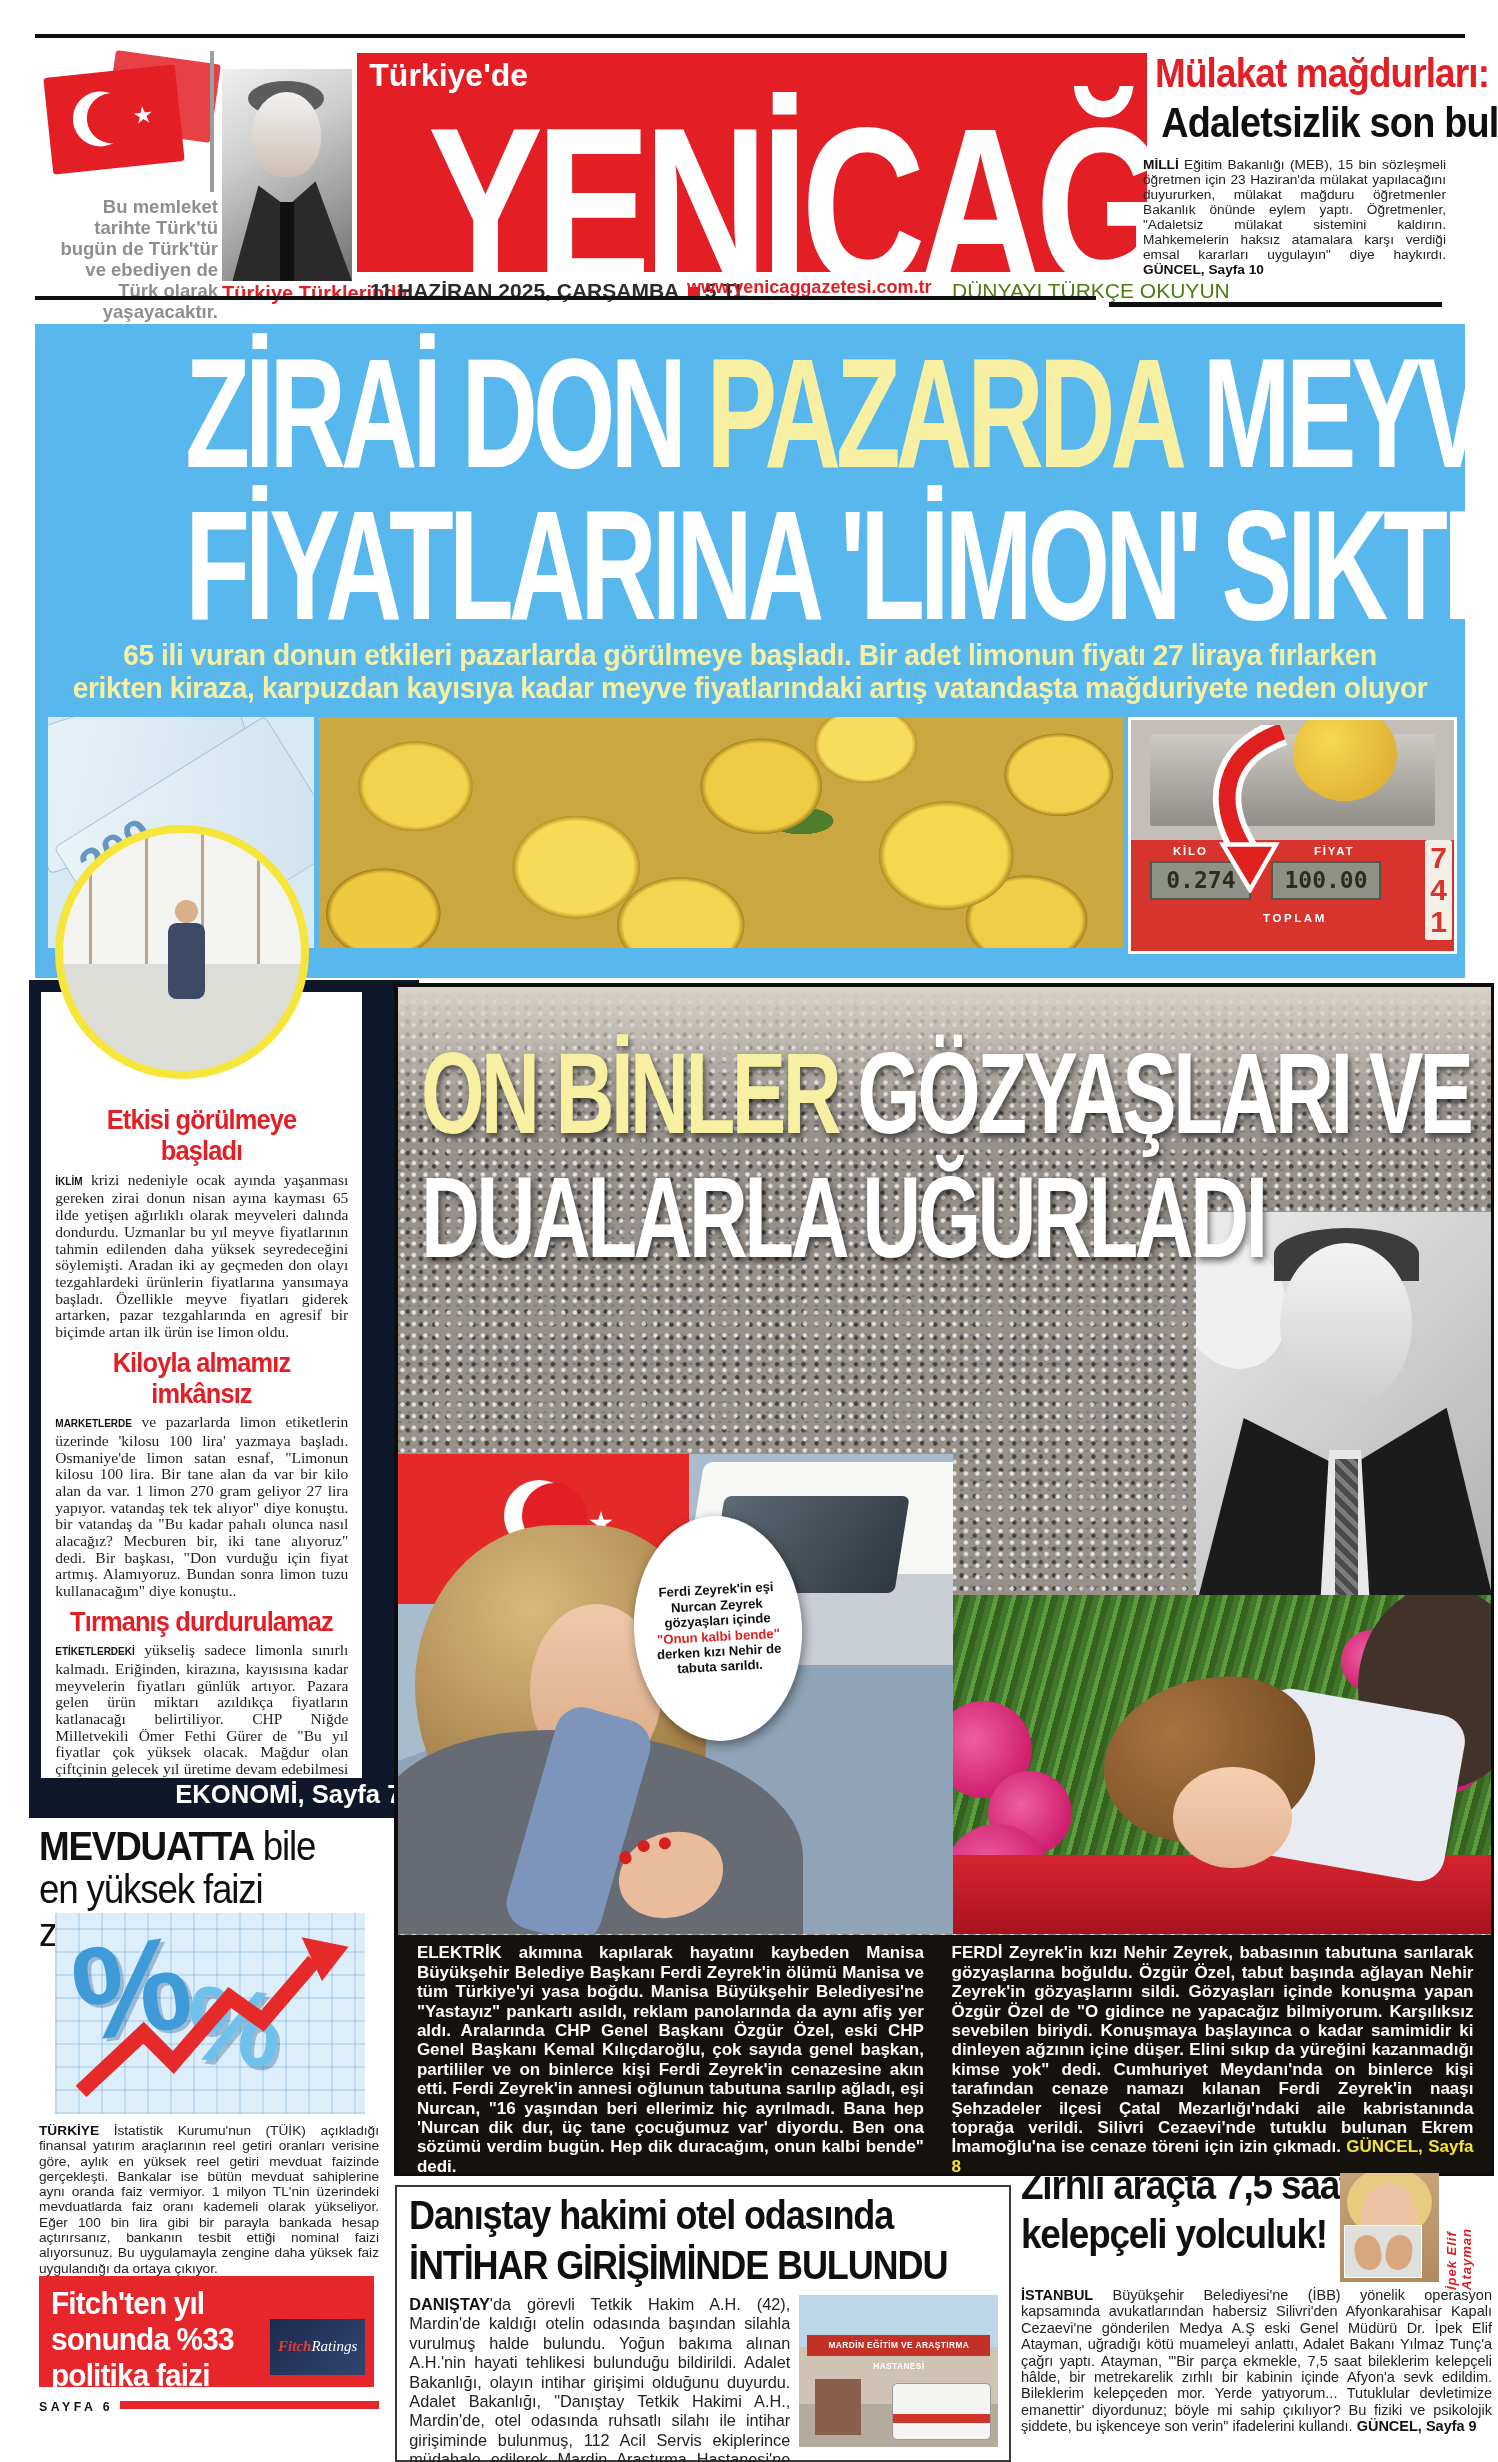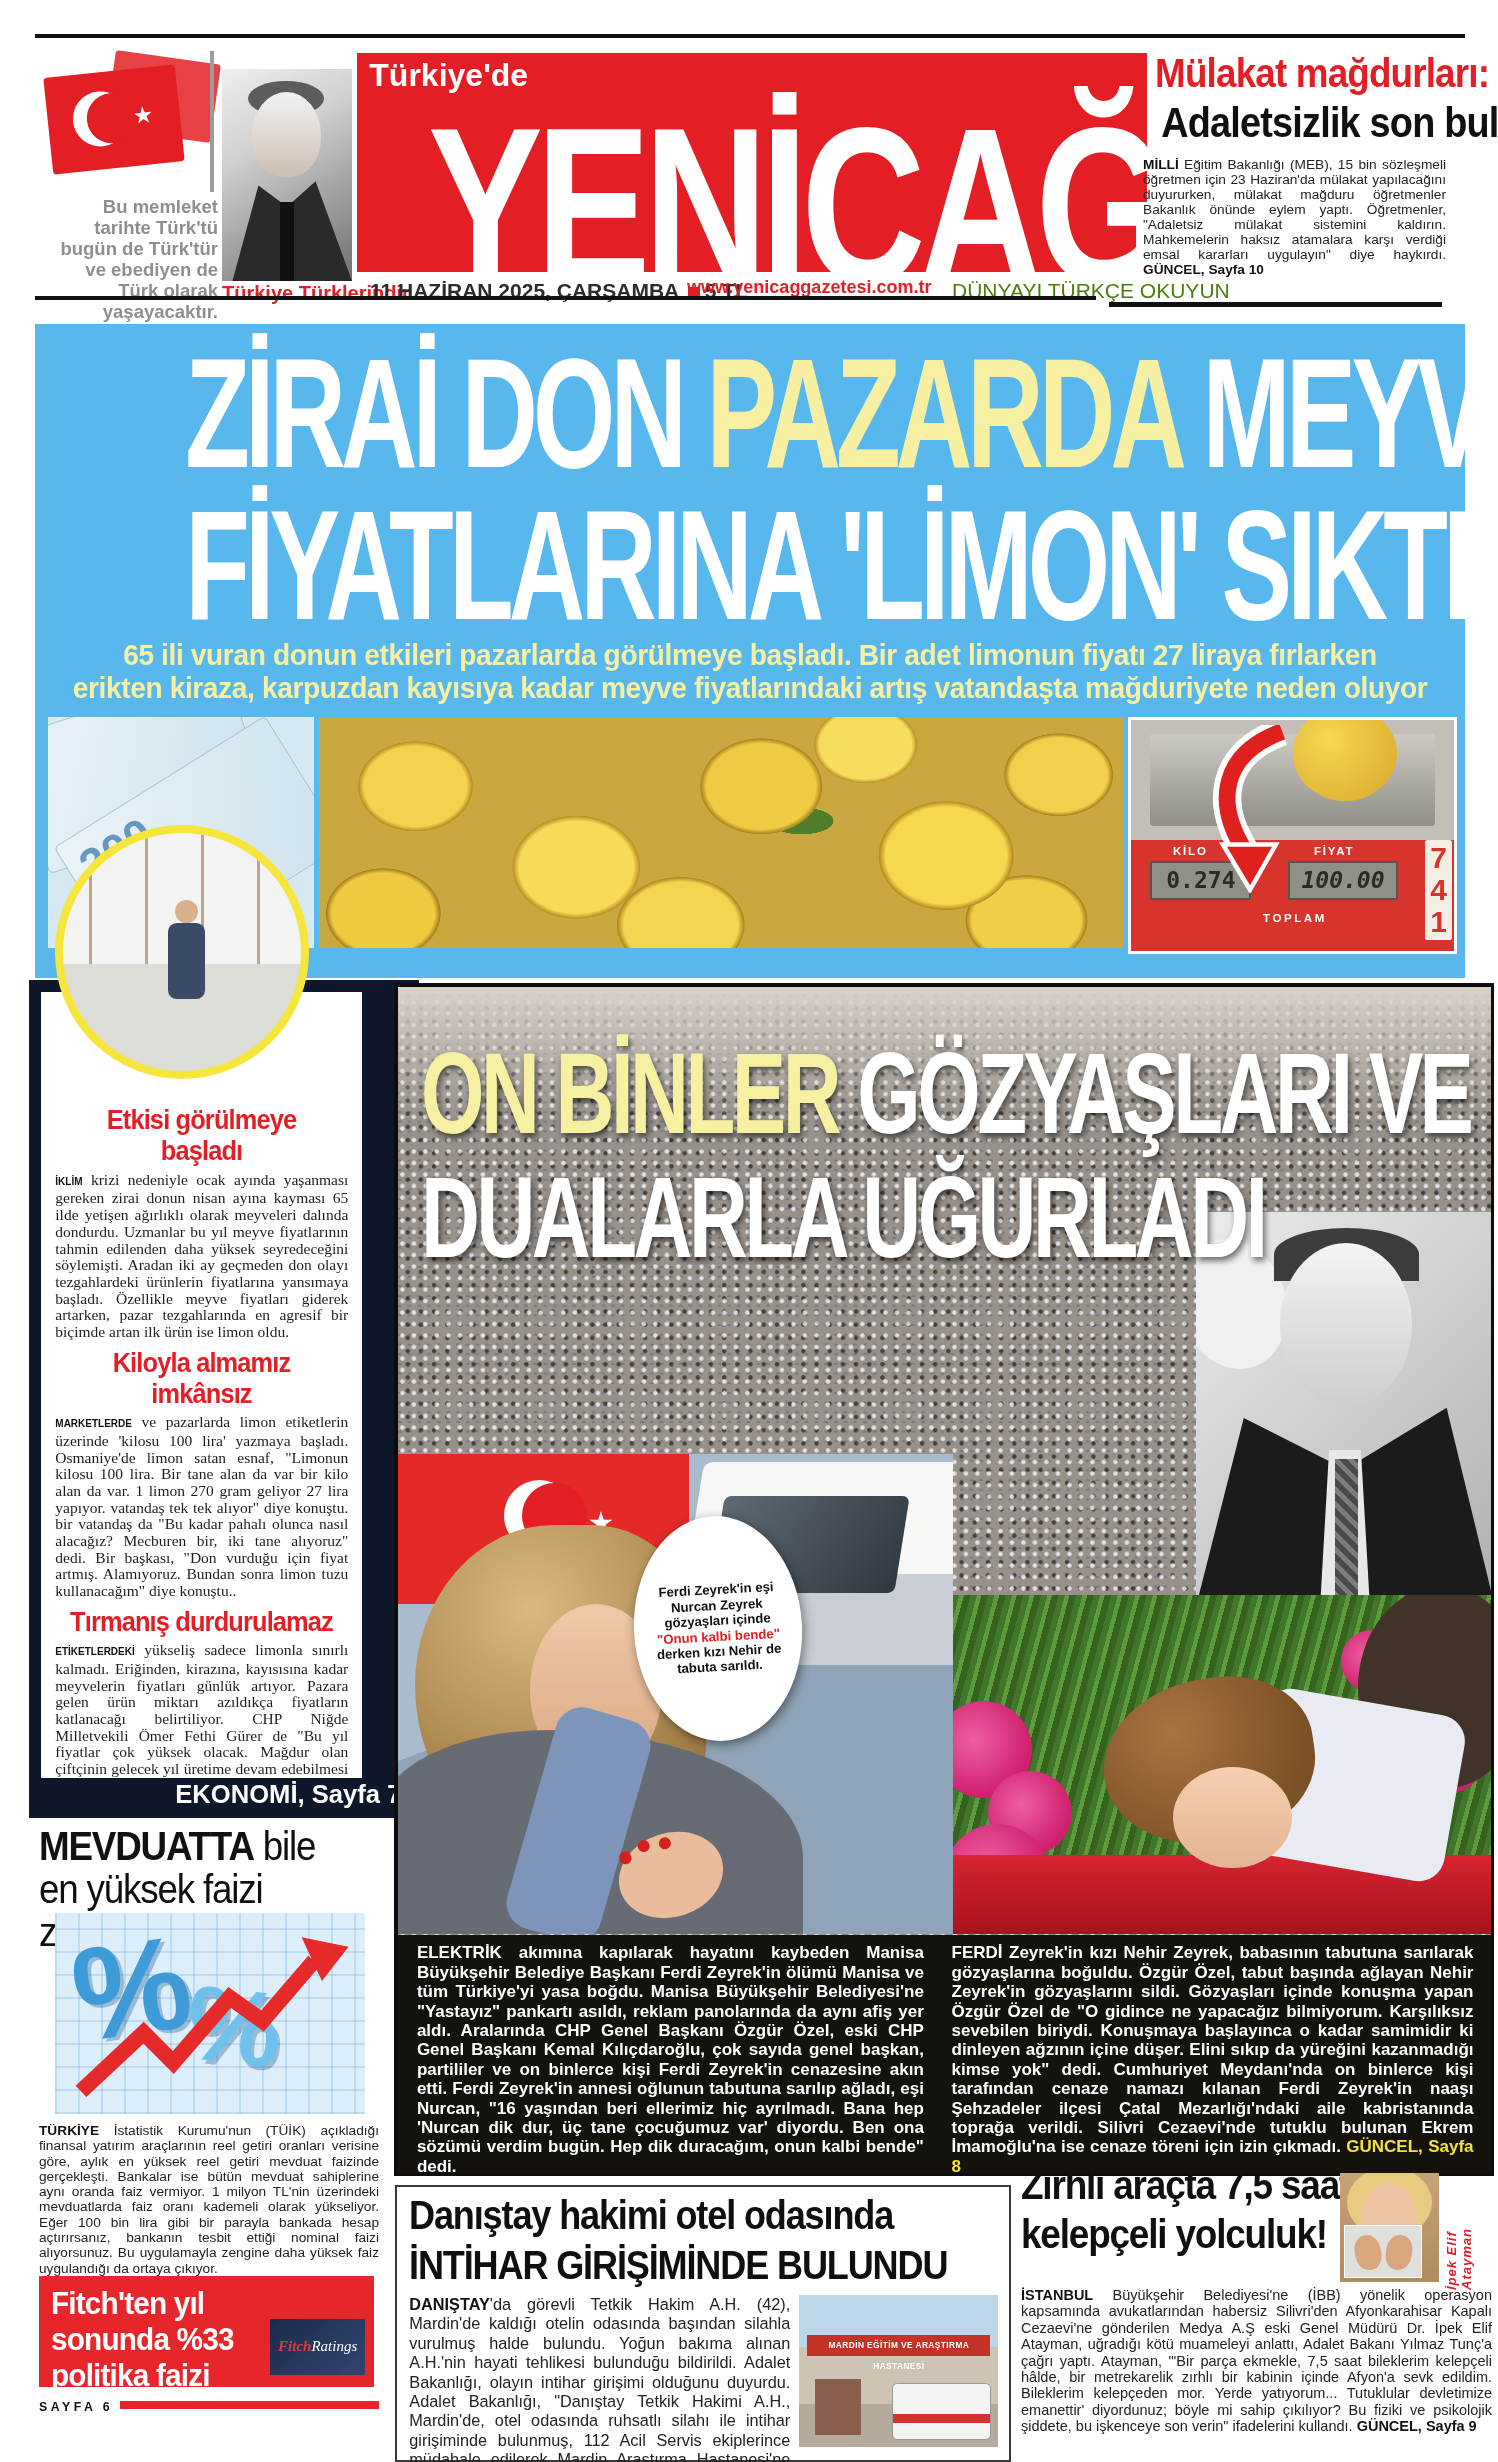--- a/index.html
+++ b/index.html
@@ -207,21 +207,21 @@
         <div class="billnum" style="left:12.3px;top:7px;">200</div>
       </div>
     </div>
     <div class="abs lemons" style="left:284px;top:393px;width:804px;height:231px;"></div>
     <div class="abs scalephoto" style="left:1093px;top:393px;width:323px;height:231px;">
       <div class="tray"></div>
       <div class="scalelemon"></div>
       <div class="lcdlabel" style="left:42px;top:125px;">KİLO</div>
       <div class="lcd" style="left:19.4px;top:141px;width:97px;">0.274</div>
       <div class="lcdlabel" style="left:183px;top:125px;">FİYAT</div>
-      <div class="lcd" style="left:157px;top:141px;width:106px;font-style:italic;">100.00</div>
+      <div class="lcd" style="left:140px;top:141px;width:106px;">100.00</div>
       <div class="lcdlabel" style="left:132px;top:192px;letter-spacing:2.6px;">TOPLAM</div>
       <div class="sidedigits">7
 4
 1</div>
       <svg style="position:absolute;left:53px;top:5.3px;width:132px;height:168px;" viewBox="0 0 200 260">
         <path d="M150 10 C 55 45, 45 120, 92 195" stroke="#ffffff" stroke-width="44" fill="none"></path>
         <path d="M150 10 C 55 45, 45 120, 92 195" stroke="#e01f1f" stroke-width="26" fill="none"></path>
         <polygon points="58,185 140,185 100,255" fill="#e01f1f" stroke="#ffffff" stroke-width="7"></polygon>
       </svg>
     </div>

